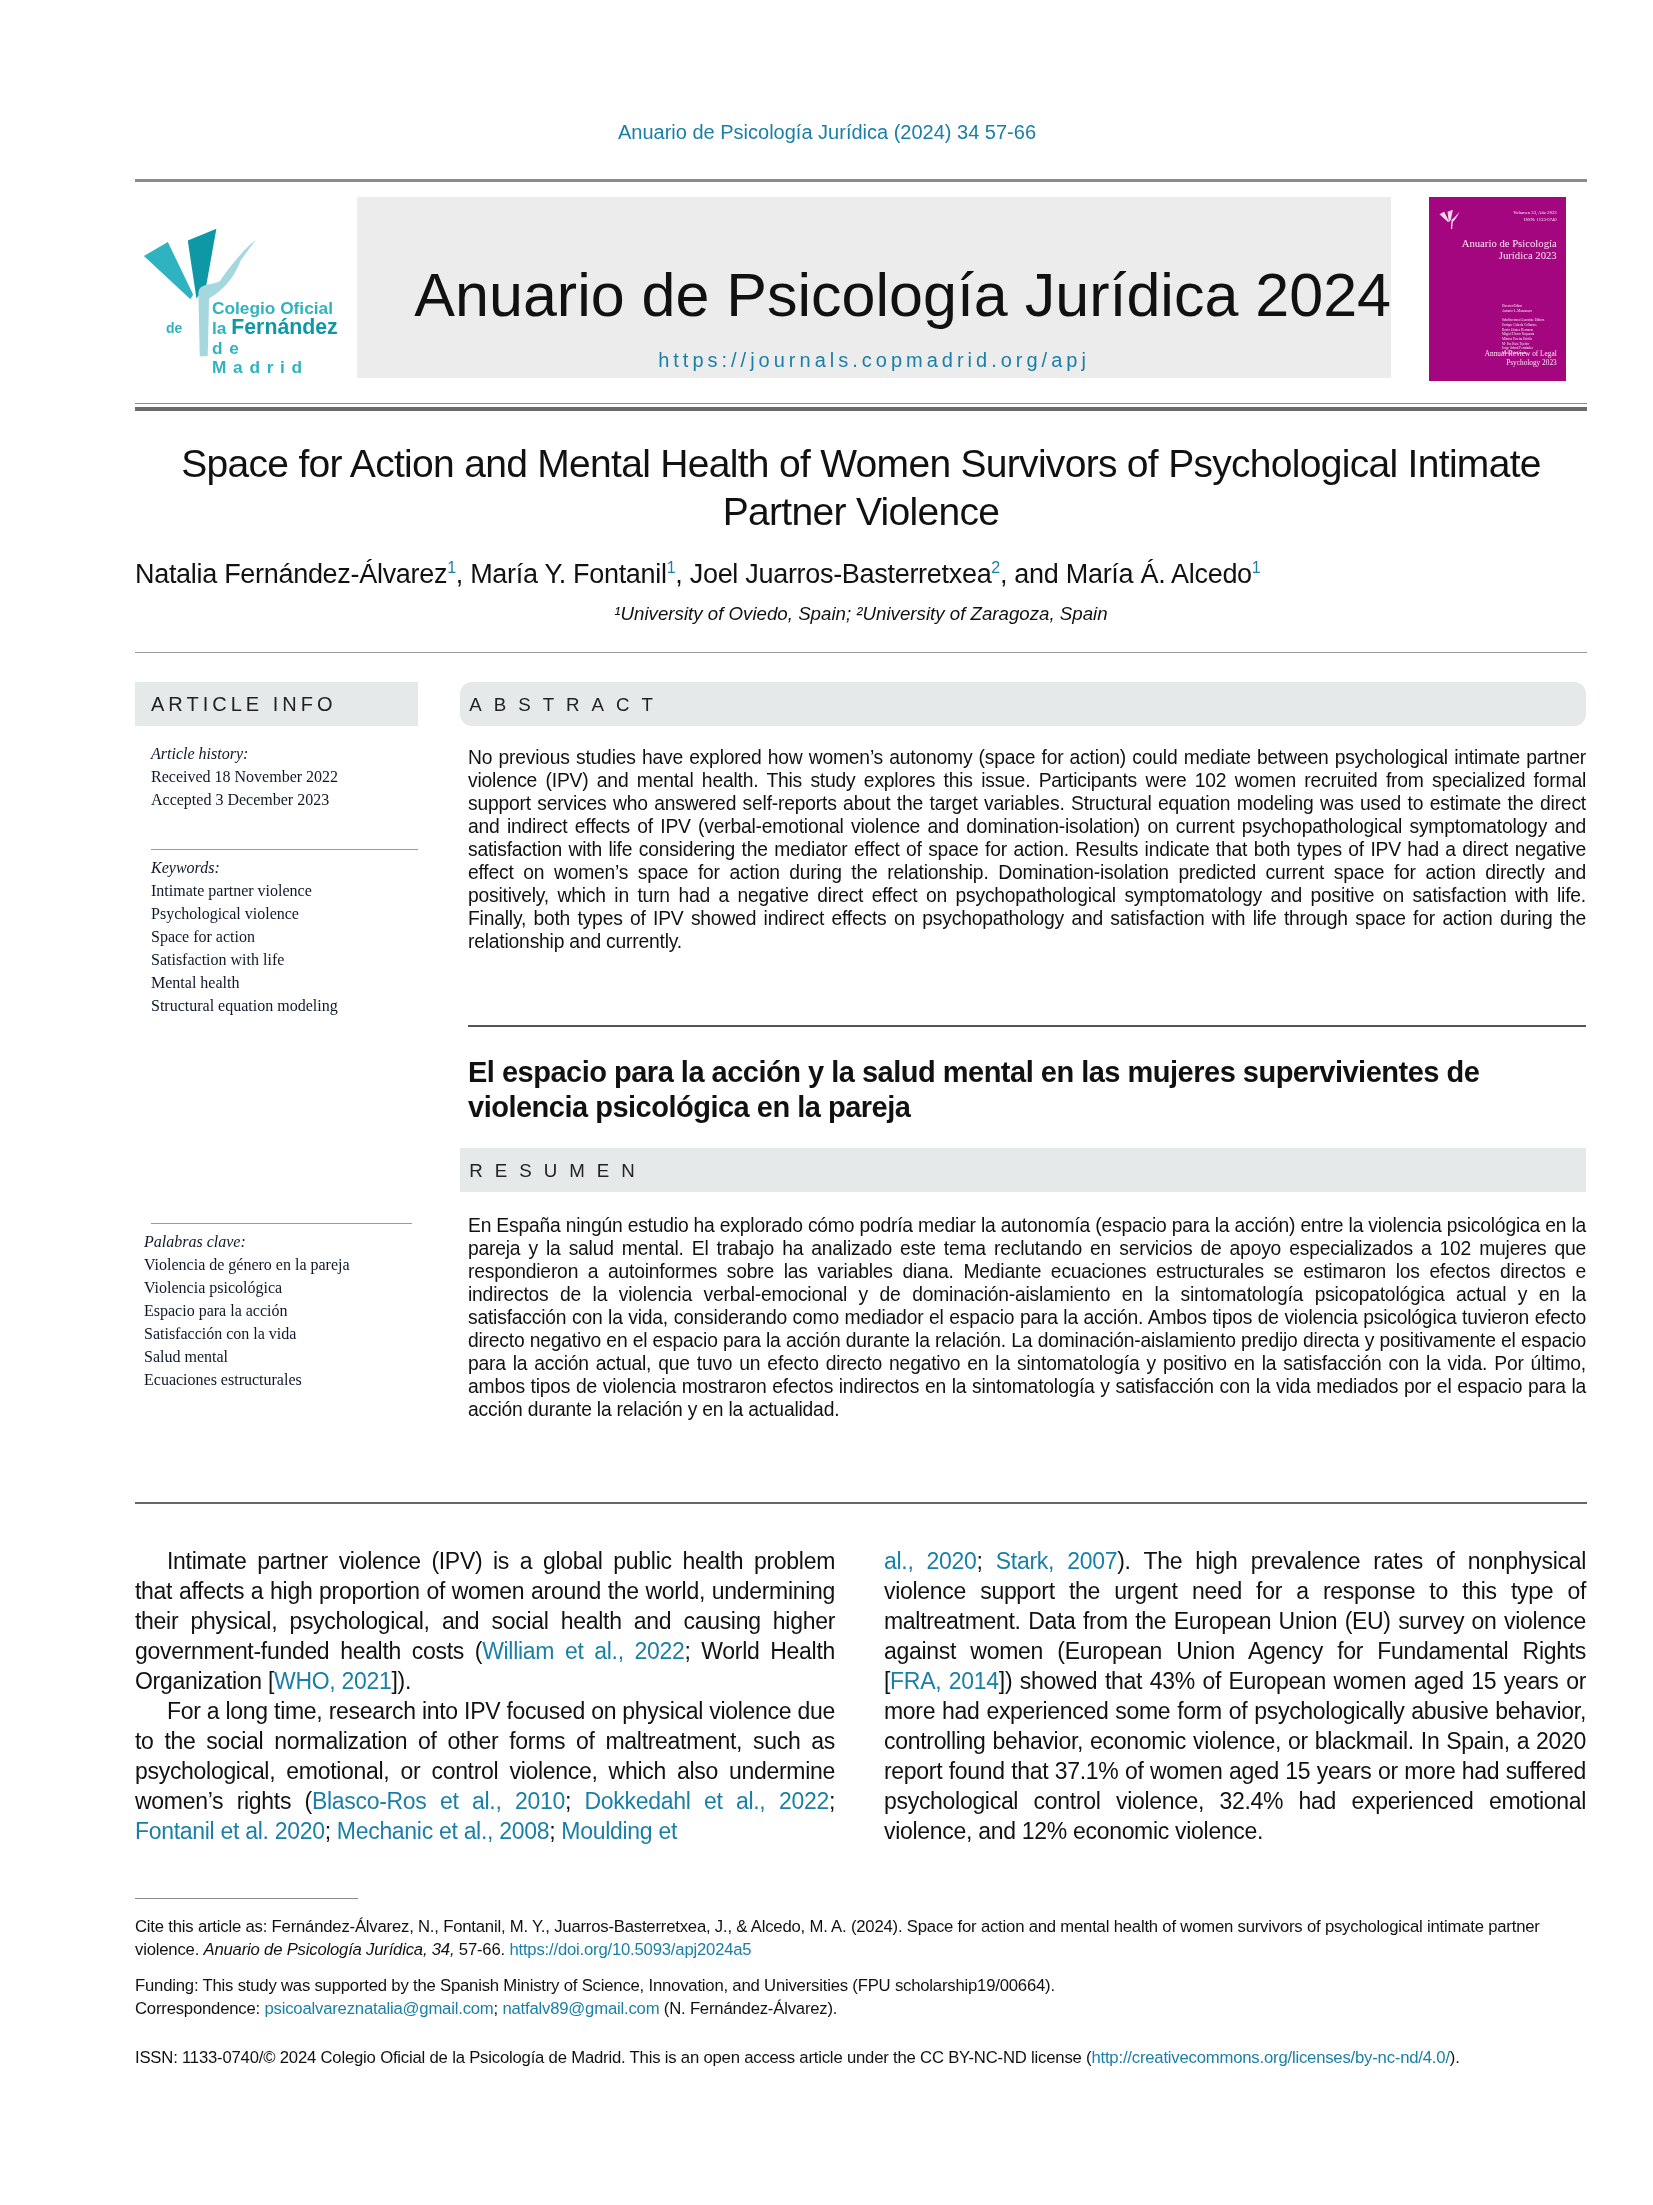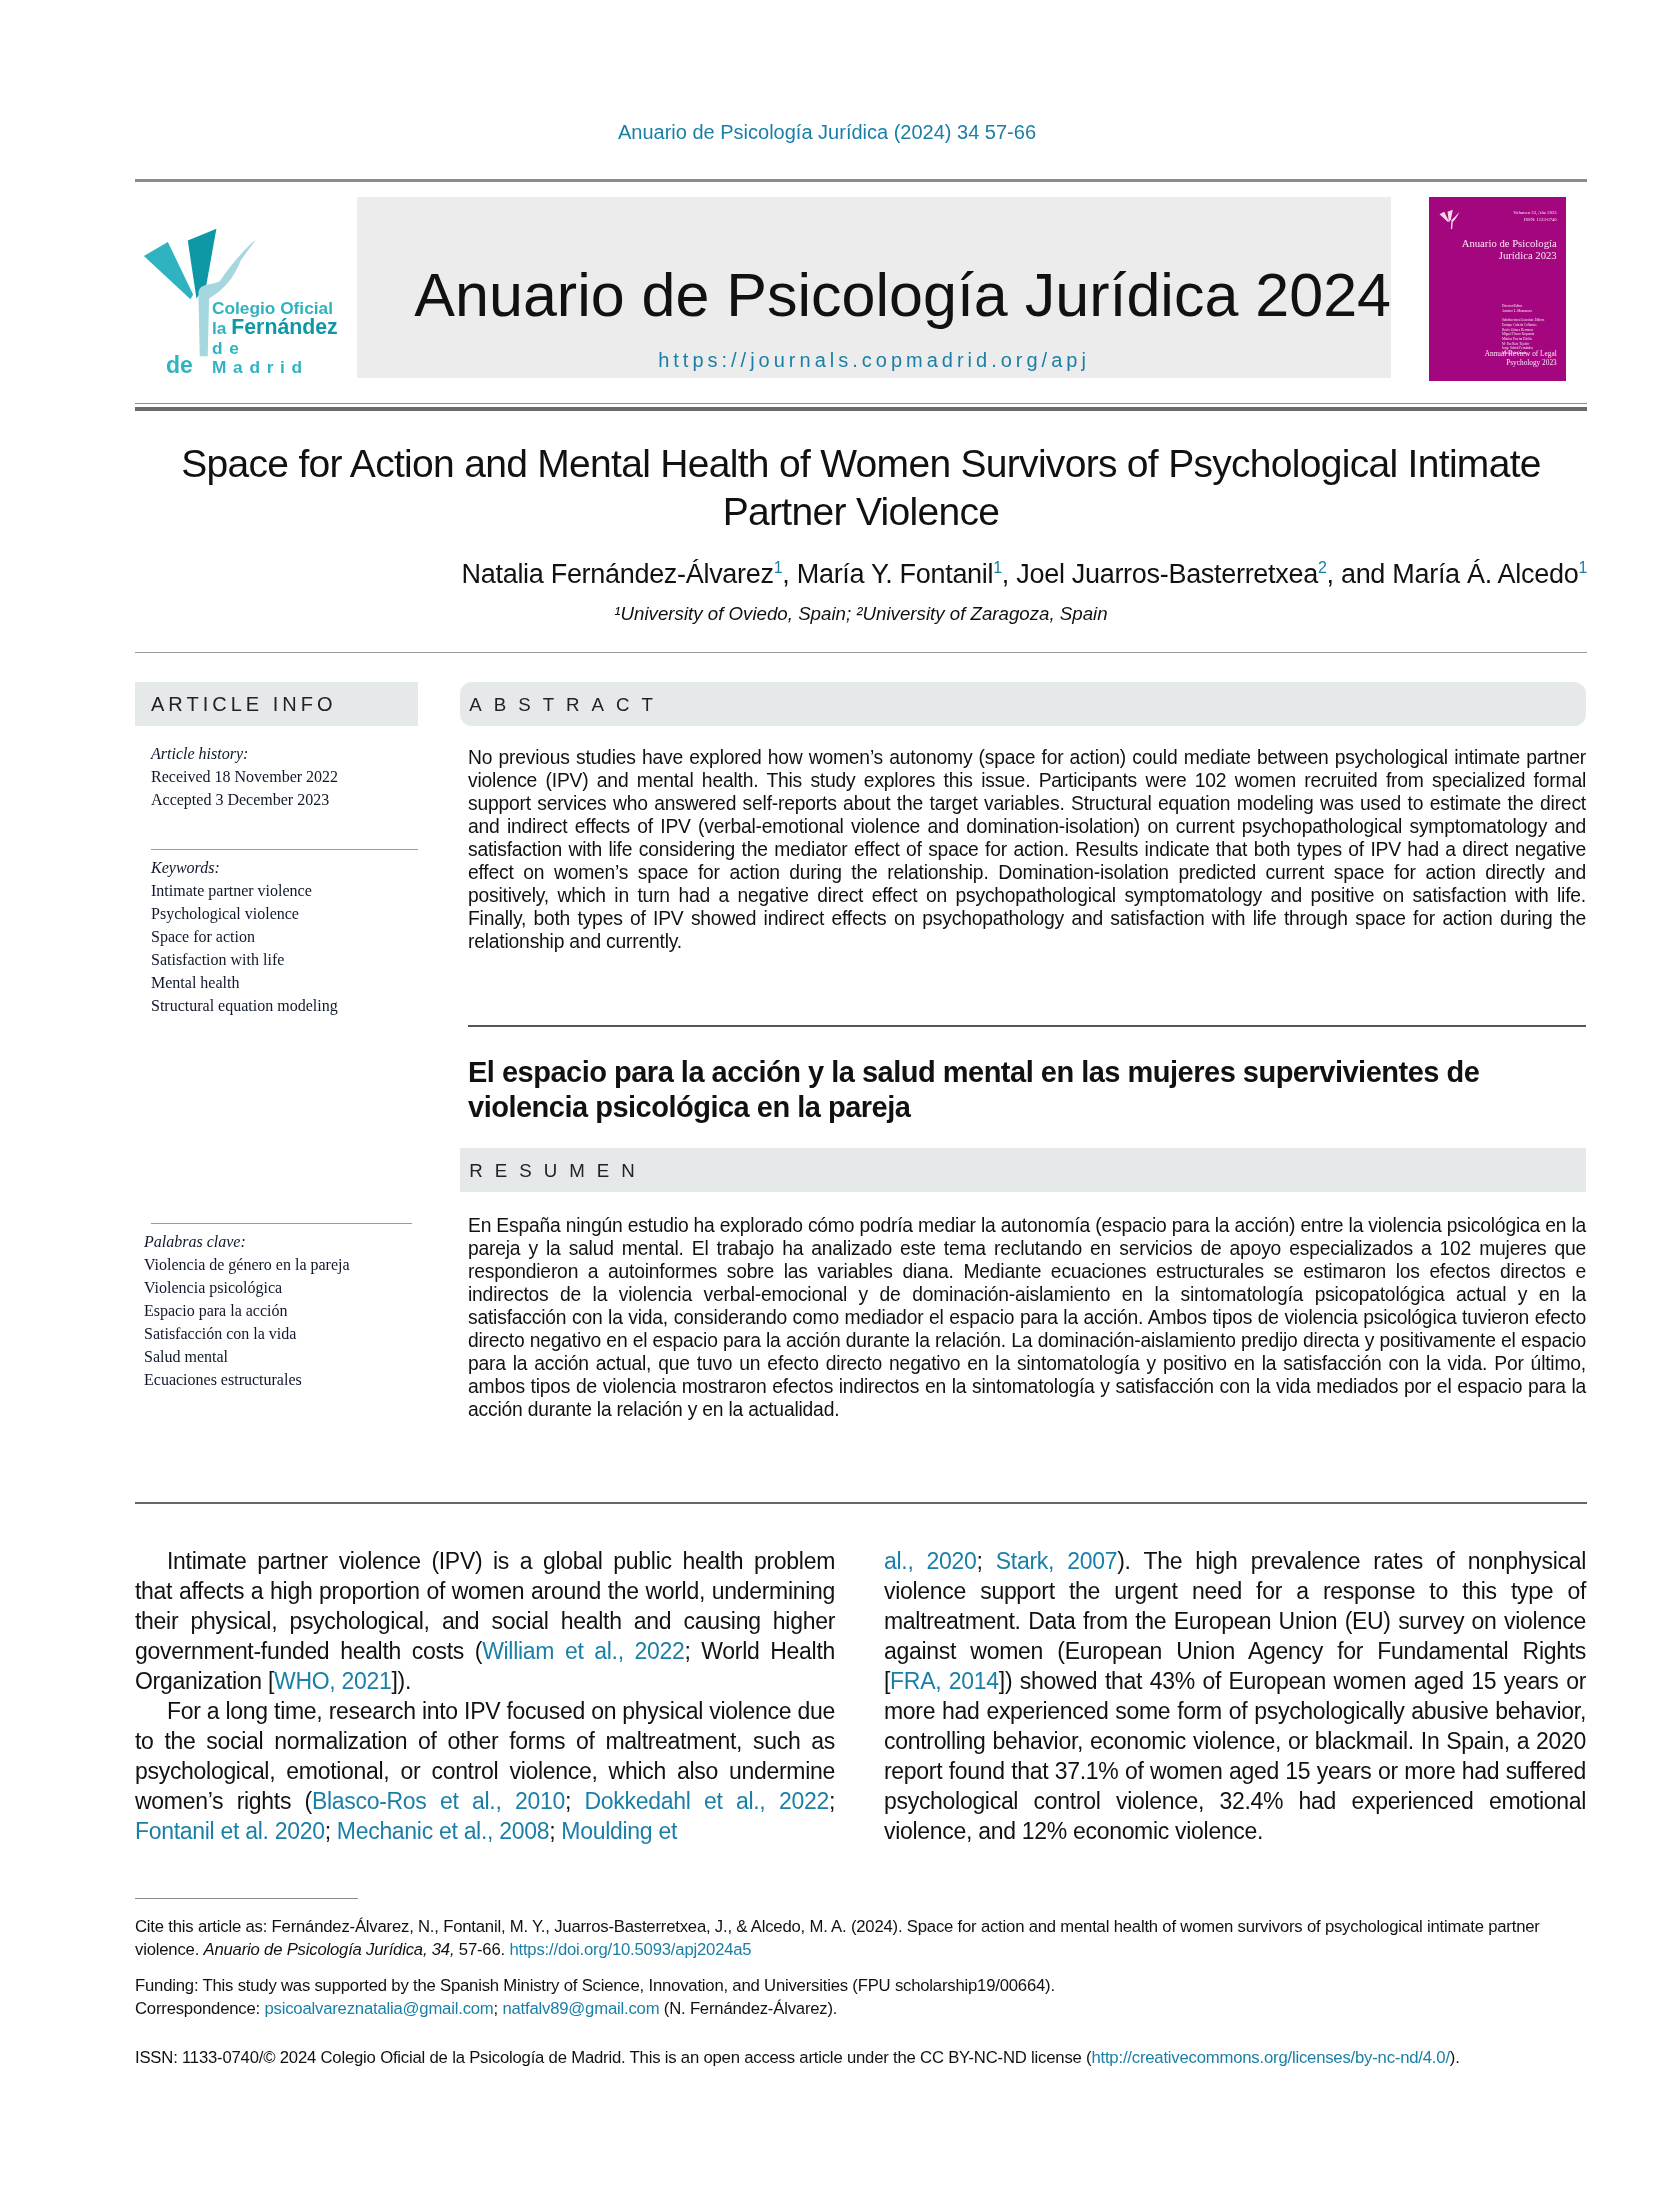--- a/index.html
+++ b/index.html
@@ -22,21 +22,21 @@
   .cover-vol { position: absolute; top: 13.3px; right: 9.3px; font-size: 4.7px; text-align: right; line-height: 6.7px; }
   .cover-title { position: absolute; top: 40px; right: 9.3px; font-size: 10.7px; text-align: right; line-height: 12px; }
   .cover-editors { position: absolute; top: 107px; left: 73px; font-size: 3.3px; line-height: 4.7px; }
   .cover-sub { position: absolute; bottom: 13.3px; right: 9.3px; font-size: 7.3px; text-align: right; line-height: 8.7px; }
   .cover-logo { position: absolute; top: 12px; left: 9.3px; width: 27px; height: 20px; }
 
   .rule-double-a { top: 403px; left: 135px; width: 1452px; height: 1.3px; background: #8c8c8c; }
   .rule-double-b { top: 407px; left: 135px; width: 1452px; height: 4px; background: #6b6b6b; }
 
   .title { top: 440px; left: 135px; width: 1452px; text-align: center; font-family: "Liberation Sans", sans-serif; font-size: 39px; line-height: 48px; color: #111; letter-spacing: -0.7px; }
-  .authors { top: 559px; left: 135px; width: 1452px; text-align: right; font-family: "Liberation Sans", sans-serif; font-size: 27px; color: #111; letter-spacing: -0.3px; }
+  .authors { top: 559px; left: 135px; width: 1452px; text-align: left; font-family: "Liberation Sans", sans-serif; font-size: 27px; color: #111; letter-spacing: -0.3px; }
   .authors sup { color: #1a7fa6; font-size: 16px; }
   .affil { top: 603px; left: 135px; width: 1452px; text-align: center; font-family: "Liberation Sans", sans-serif; font-style: italic; font-size: 18.7px; color: #111; }
   .rule-thin1 { top: 652px; left: 135px; width: 1452px; height: 1.3px; background: #9a9a9a; }
 
   .info-head { top: 682px; left: 135px; width: 283px; height: 44px; background: #e6e9ea; }
   .info-head span { position: absolute; left: 16px; top: 10.7px; font-family: "Liberation Sans", sans-serif; font-size: 20px; letter-spacing: 4px; color: #222; }
   .abs-head { top: 682px; left: 460px; width: 1126px; height: 44px; background: #e6e9ea; border-radius: 12px; }
   .abs-head span { position: absolute; left: 9.3px; top: 12px; font-family: "Liberation Sans", sans-serif; font-size: 18.7px; letter-spacing: 12px; color: #222; }
 
   .side-text { font-size: 16px; line-height: 23px; color: #0f172a; }
@@ -77,21 +77,21 @@
   <svg viewBox="0 0 330 230">
     <polygon points="16,54 52,33 90,112 86,119" fill="#2fb3c0"></polygon>
     <polygon points="82,31 125,13 110,97 95,118" fill="#0e98a6"></polygon>
     <path d="M184,30 C170,40 145,70 130,92 C110,100 100,95 98,110 L100,205 L112,205 L114,118 C135,105 150,90 162,60 Z" fill="#a5d8de"></path>
   </svg>
   <div class="abs" style="top:79px;left:79px;font-family:'Liberation Sans',sans-serif;font-weight:bold;font-size:17.3px;color:#2fb3c0;line-height:19.3px;">
     <div>Colegio Oficial</div>
     <div><span>la</span> <span style="font-size:21.3px;color:#0e98a6;">Fernández</span></div>
     <div style="letter-spacing:6.7px;">de Madrid</div>
   </div>
-  <div class="abs" style="top:100px;left:33px;font-family:'Liberation Sans',sans-serif;font-weight:bold;font-size:23px;color:#2fb3c0;margin-top:32px;">de</div>
+  <div class="abs" style="top:100px;left:33px;font-family:'Liberation Sans',sans-serif;font-weight:bold;font-size:14px;color:#2fb3c0;">de</div>
 </div>
 
 <div class="abs banner">
   <div class="abs banner-title">Anuario de Psicología Jurídica 2024</div>
   <div class="abs banner-url">https://journals.copmadrid.org/apj</div>
 </div>
 
 <div class="abs cover">
   <svg class="cover-logo" viewBox="0 0 40 30">
     <polygon points="2,8 9,4 16,18 15,20" fill="#f4d6ea"></polygon>

